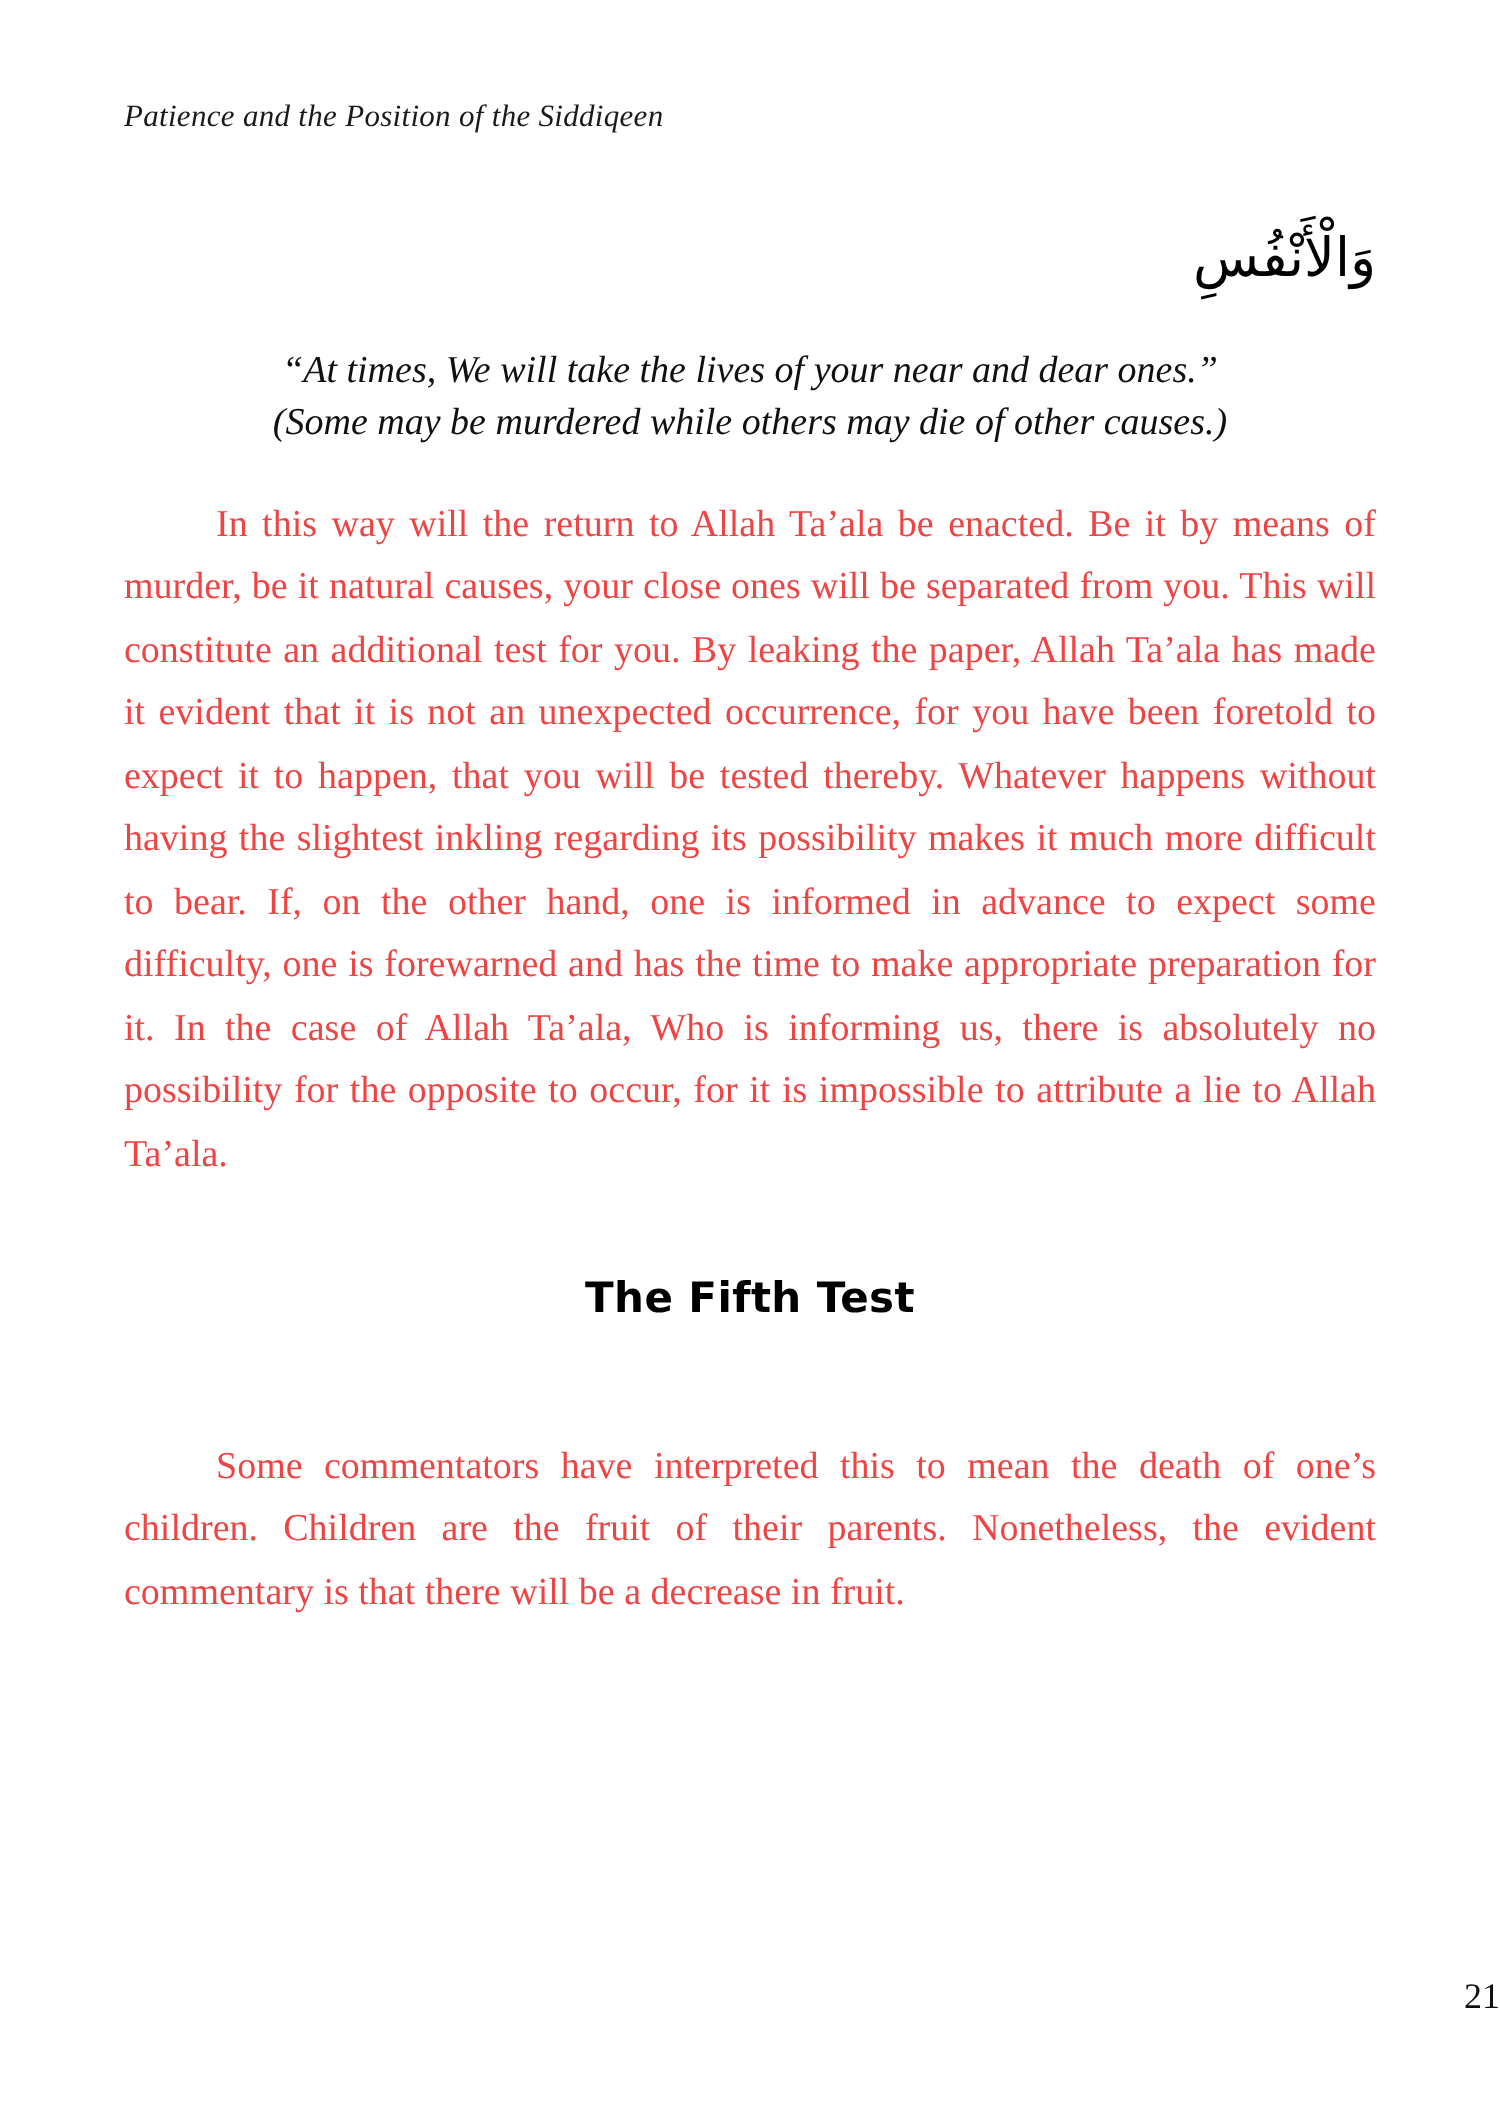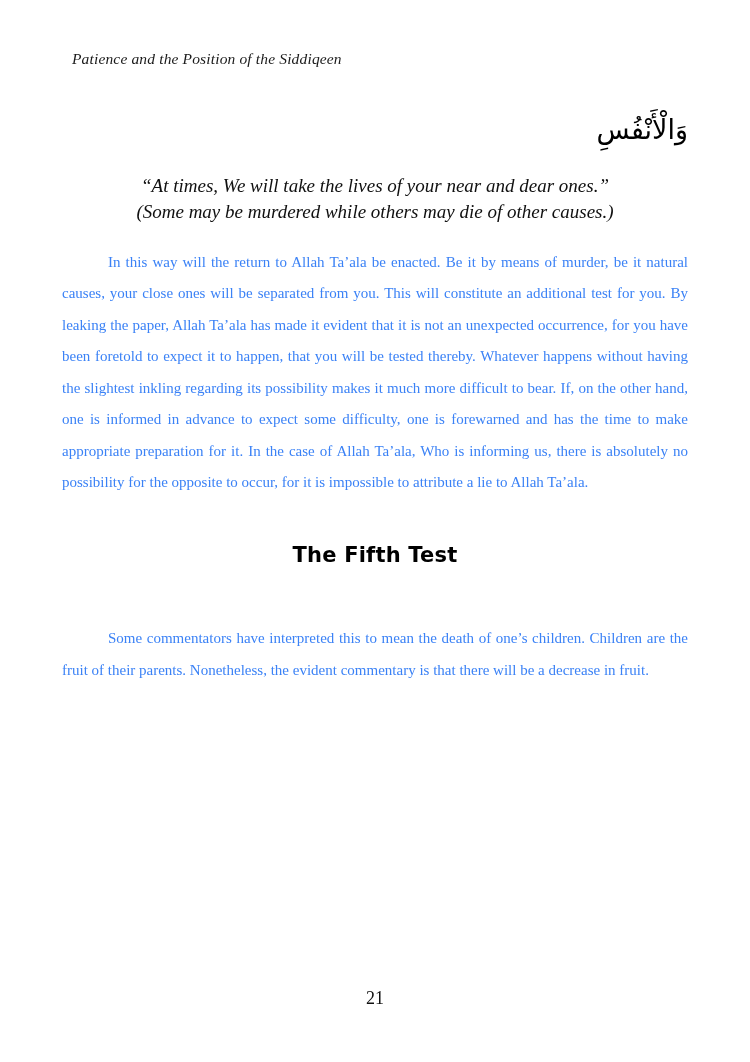--- a/index.html
+++ b/index.html
@@ -13,21 +13,21 @@
     height: 1062px;
     background: #ffffff;
     margin: 0 auto;
     overflow: hidden;
     color: #111111;
   }
 
   
   .running-header {
     position: absolute;
-    left: 72px;
+    left: 62px;
     top: 50px;
     width: 626px;
     font-family: "Liberation Serif", "DejaVu Serif", serif;
     font-style: italic;
     font-size: 15.5px;
     letter-spacing: 0.15px;
     color: #1a1a1a;
     white-space: nowrap;
   }
 
@@ -85,45 +85,45 @@
     text-align: center;
     line-height: 1.4;
     color: #101010;
     margin: 0;
     white-space: nowrap;
   }
 
   
   .body-paragraph {
     font-family: "Liberation Serif", "DejaVu Serif", serif;
-    font-size: 15px;
+    font-size: 19px;
     line-height: 31.5px;
     text-align: justify;
     text-justify: inter-word;
     text-indent: 46px;
-    color: #3b82f6;
+    color: #ef4444;
     margin: 0;
     hyphens: none;
   }
 
   
   .sp-heading-to-arabic { height: 18px; }
   .sp-arabic-to-trans   { height: 22px; }
   .sp-trans-to-body     { height: 22px; }
   .sp-body-to-heading   { height: 44px; }
   .sp-arabic-to-trans2  { height: 18px; }
   .sp-trans2-to-body    { height: 20px; }
 
   
   .page-number {
     position: absolute;
     left: 0;
     top: 988px;
     width: 750px;
-    text-align: center;
+    text-align: right;
     font-family: "Liberation Serif", "DejaVu Serif", serif;
     font-size: 18px;
     color: #111111;
   }
 </style>
 </head>
 <body>
 
 <div class="page">
 

